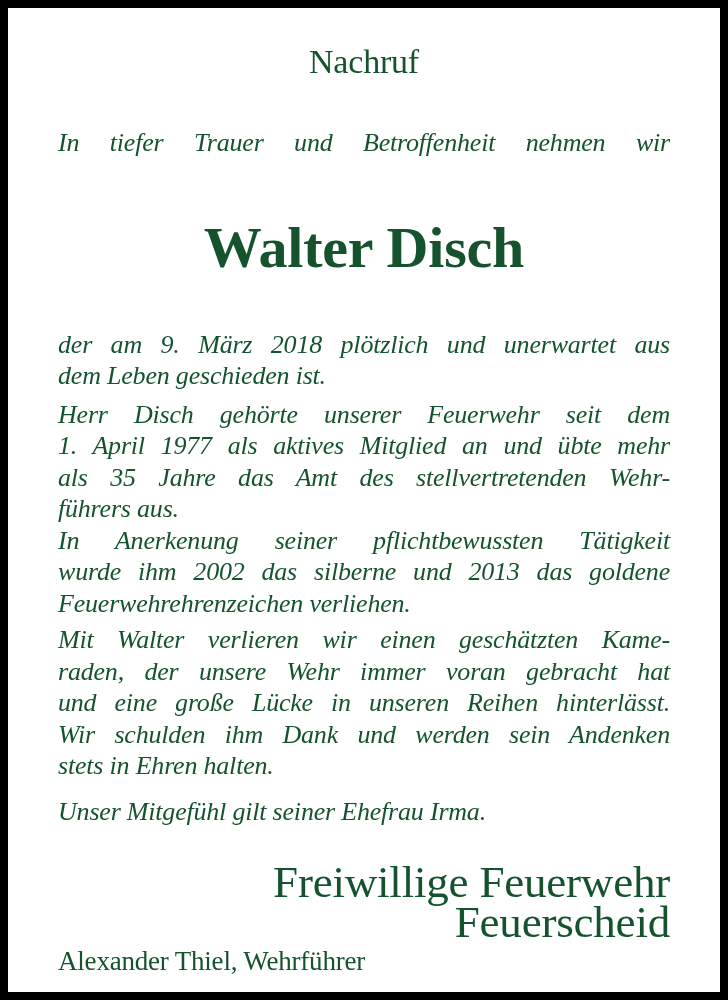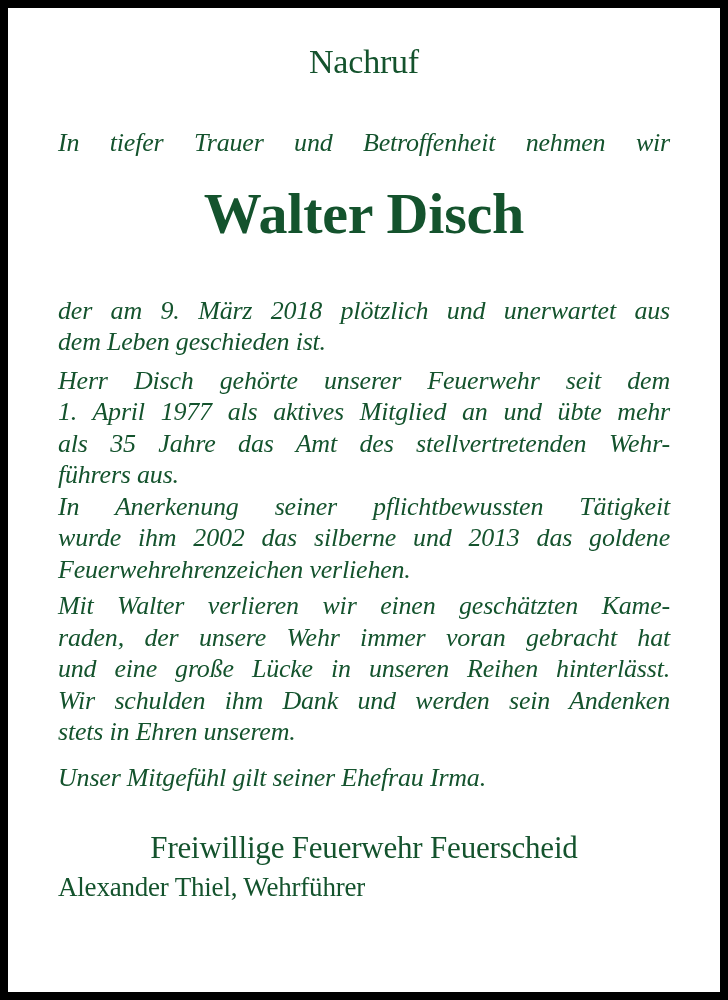--- a/index.html
+++ b/index.html
@@ -28,35 +28,35 @@
     font-size: 26px;
     line-height: 31.5px;
   }
   .line { text-align: left; font-style: italic; }
   .line.just {
     text-align: justify;
     text-align-last: justify;
   }
   .intro { margin-top: 45px; }
   .name {
-    margin-top: 24px;
+    margin-top: 58px;
     font-size: 58px;
     line-height: 62px;
     font-weight: bold;
     text-align: center;
   }
   .para-death      { margin-top: 50px; }
   .para-service    { margin-top: 7px; }
   .para-tribute    { margin-top: 5px; }
   .para-condolence { margin-top: 14px; }
   .org {
     margin-top: 35px;
-    font-size: 31px;
+    font-size: 45px;
     line-height: 40px;
-    text-align: center;
+    text-align: right;
   }
   .signer {
     margin-top: 3px;
     font-size: 27px;
     line-height: 33px;
   }
 </style>
 </head>
 <body>
 
@@ -82,21 +82,21 @@
       <div class="line just">In Anerkenung seiner pflichtbewussten Tätigkeit</div>
       <div class="line just">wurde ihm 2002 das silberne und 2013 das goldene</div>
       <div class="line">Feuerwehrehrenzeichen verliehen.</div>
     </div>
 
   <div class="para para-tribute">
       <div class="line just">Mit Walter verlieren wir einen geschätzten Kame-</div>
       <div class="line just">raden, der unsere Wehr immer voran gebracht hat</div>
       <div class="line just">und eine große Lücke in unseren Reihen hinterlässt.</div>
       <div class="line just">Wir schulden ihm Dank und werden sein Andenken</div>
-      <div class="line">stets in Ehren unserem.</div>
+      <div class="line">stets in Ehren halten.</div>
     </div>
 
   <div class="para para-condolence">
       <div class="line">Unser Mitgefühl gilt seiner Ehefrau Irma.</div>
     </div>
 
   <div class="org">Freiwillige Feuerwehr Feuerscheid</div>
 
   <div class="signer">Alexander Thiel, Wehrführer</div>
 </div>

